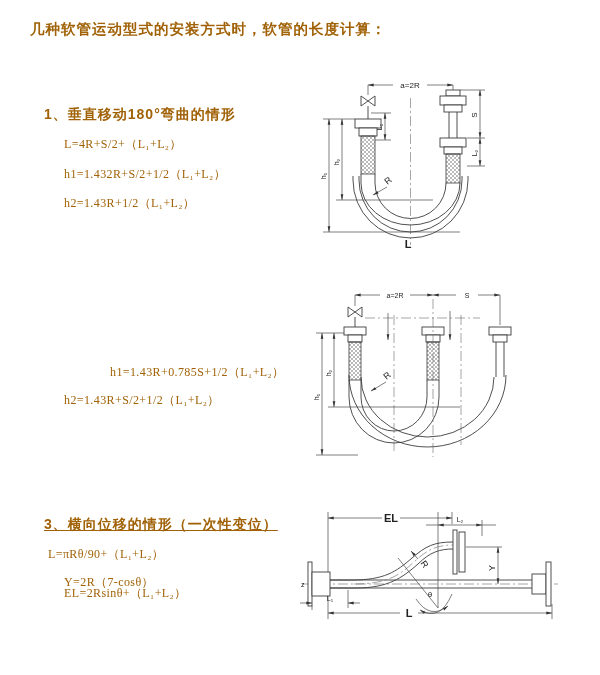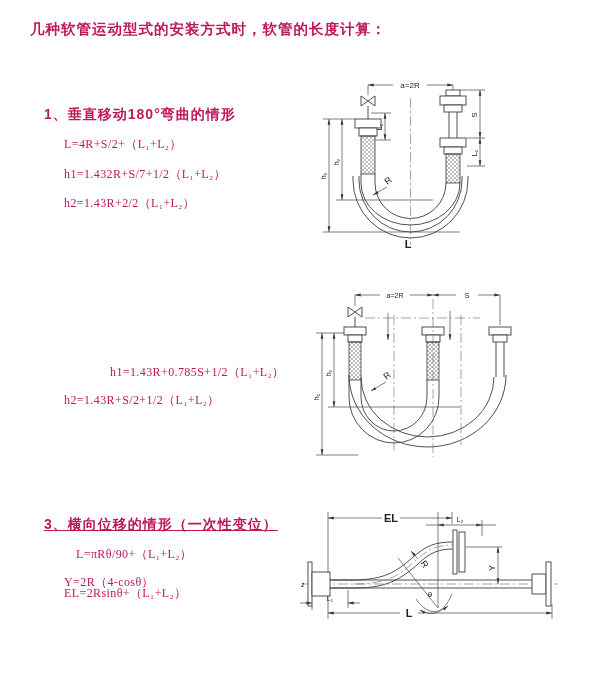--- a/index.html
+++ b/index.html
@@ -1,17 +1,17 @@
 <!DOCTYPE html>
 <html><head>
 <meta charset="utf-8">
 <style>
   html,body{margin:0;padding:0;background:#fff;}
   .page{position:relative;width:600px;height:675px;background:#ffffff;overflow:hidden;
-        font-family:"Liberation Sans","DejaVu Sans",sans-serif;color:#be185d;}
+        font-family:"Liberation Sans","DejaVu Sans",sans-serif;color:#a16207;}
   .title{position:absolute;left:30px;top:20px;font-size:14.5px;font-weight:bold;letter-spacing:1px;}
   .sec-head{position:absolute;font-size:14px;font-weight:bold;letter-spacing:1px;text-align:right;}
   .formula{position:absolute;font-size:12px;letter-spacing:0.4px;font-family:Liberation Serif, serif;}
   .dsvg{position:absolute;}
   svg text{fill:#222;font-family:"Liberation Sans","DejaVu Sans",sans-serif;}
   .out{stroke:#3c3c3c;stroke-width:0.9;fill:none;}
   .fit{fill:#ffffff;stroke:#3c3c3c;stroke-width:0.9;}
   .brd{fill:url(#br);stroke:#3c3c3c;stroke-width:0.8;}
   .dim{stroke:#484848;stroke-width:0.7;fill:none;}
   .cl{stroke:#6a6a6a;stroke-width:0.6;stroke-dasharray:10 3 2 3;fill:none;}
@@ -19,29 +19,29 @@
 </style>
 </head>
 <body>
 
 <div class="page">
 
   <div class="title">几种软管运动型式的安装方式时，软管的长度计算：</div>
 
   <div class="sec-head" style="left:44px;top:106px;">1、垂直移动180°弯曲的情形</div>
   <div class="formula" style="left:64px;top:136px;">L=4R+S/2+（L₁+L₂）</div>
-  <div class="formula" style="left:64px;top:166px;">h1=1.432R+S/7+1/2（L₁+L₂）</div>
-  <div class="formula" style="left:64px;top:195px;">h2=1.43R+2/2（L₁+L₂）</div>
+  <div class="formula" style="left:64px;top:166px;">h1=1.432R+S/2+1/2（L₁+L₂）</div>
+  <div class="formula" style="left:64px;top:195px;">h2=1.43R+1/2（L₁+L₂）</div>
 
   <div class="formula" style="left:64px;top:364px;padding-left:46px;">h1=1.43R+0.785S+1/2（L₁+L₂）</div>
   <div class="formula" style="left:64px;top:392px;">h2=1.43R+S/2+1/2（L₁+L₂）</div>
 
   <div class="sec-head" style="left:44px;top:516px;text-decoration:underline;">3、横向位移的情形（一次性变位）</div>
-  <div class="formula" style="left:76px;top:546px;">L=πRθ/90+（L₁+L₂）</div>
-  <div class="formula" style="left:64px;top:574px;">Y=2R（4-cosθ）</div>
+  <div class="formula" style="left:48px;top:546px;">L=πRθ/90+（L₁+L₂）</div>
+  <div class="formula" style="left:64px;top:574px;">Y=2R（7-cosθ）</div>
   <div class="formula" style="left:64px;top:585px;">EL=2Rsinθ+（L₁+L₂）</div>
 
   <svg class="dsvg" style="left:315px;top:70px;" width="265" height="185" viewBox="0 0 265 185">
     <defs>
       <marker id="ar" viewBox="0 0 10 6" refX="9" refY="3" markerWidth="9" markerHeight="5.4" orient="auto-start-reverse">
         <path d="M0,0.8 L9,3 L0,5.2 Z" fill="#333"></path>
       </marker>
       <pattern id="br" width="4" height="4" patternUnits="userSpaceOnUse">
         <path d="M0,4 L4,0 M0,0 L4,4" stroke="#777" stroke-width="0.5"></path>
       </pattern>

